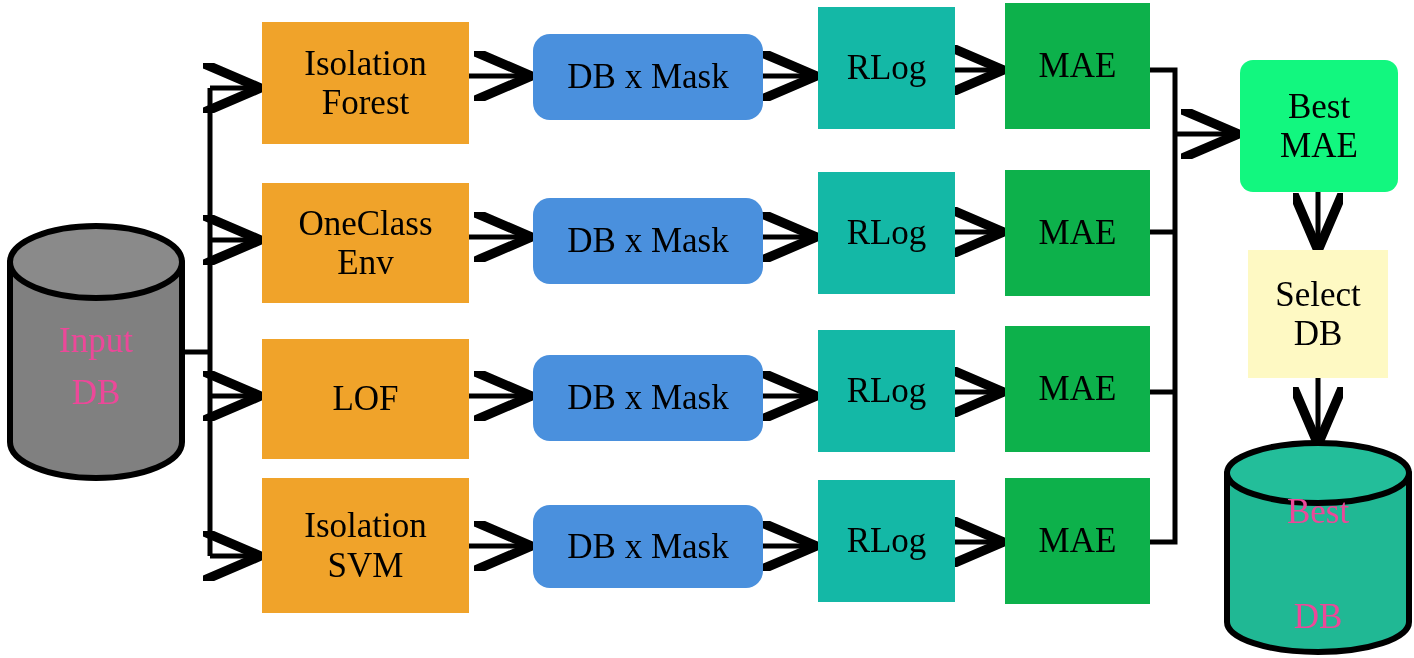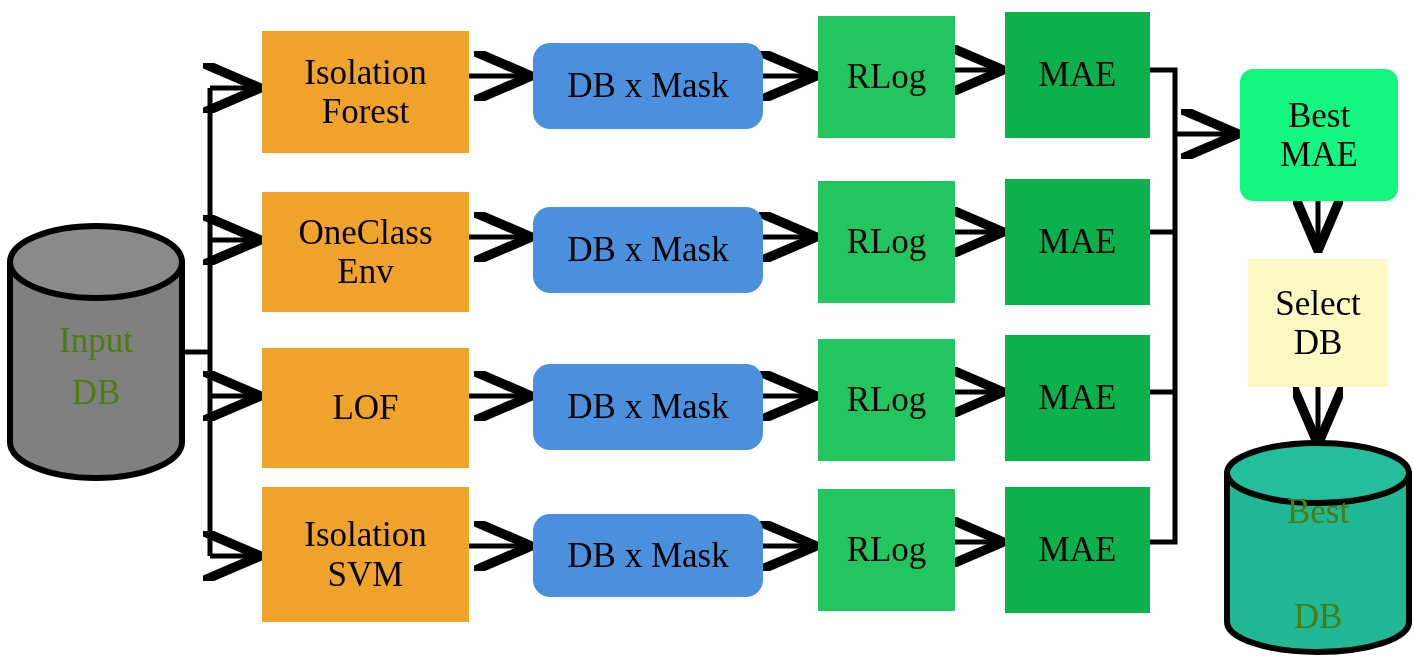--- a/index.html
+++ b/index.html
@@ -1,29 +1,29 @@
 <!DOCTYPE html>
 <html><head>
 <meta charset="utf-8">
 <style>
   html,body{margin:0;padding:0;background:#ffffff;}
   body{font-family:"Liberation Serif","DejaVu Serif",serif;}
   #stage{position:relative;width:1414px;height:658px;background:#ffffff;overflow:hidden;}
   #wires{position:absolute;left:0;top:0;width:1414px;height:658px;pointer-events:none;}
   .node{position:absolute;box-sizing:border-box;display:flex;align-items:center;justify-content:center;
-        text-align:center;color:#000000;line-height:1.12;white-space:pre-line;margin-top:9px;}
+        text-align:center;color:#000000;line-height:1.12;white-space:pre-line;}
   .rect{font-size:35px;}
   .orange{background:#F0A32A;}
   .blue{background:#4A90DD;border-radius:17px;}
-  .red{background:#22c55e;}
+  .red{background:#14b8a6;}
   .green{background:#0DB14B;}
   .springgreen{background:#12F77F;}
   .turq{background:#fef9c3;}
   .cyl-wrap{position:absolute;}
-  .cyl-label{position:absolute;left:0;width:100%;text-align:center;color:#4d7c0f;font-size:35px;
+  .cyl-label{position:absolute;left:0;width:100%;text-align:center;color:#ec4899;font-size:35px;
              line-height:1.5;white-space:pre-line;display:flex;align-items:center;justify-content:center;
              flex-direction:column;}
 </style>
 </head>
 <body>
 
 <div id="stage">
 
   <svg id="wires" viewBox="0 0 1414 658" xmlns="http://www.w3.org/2000/svg">
     <defs>

